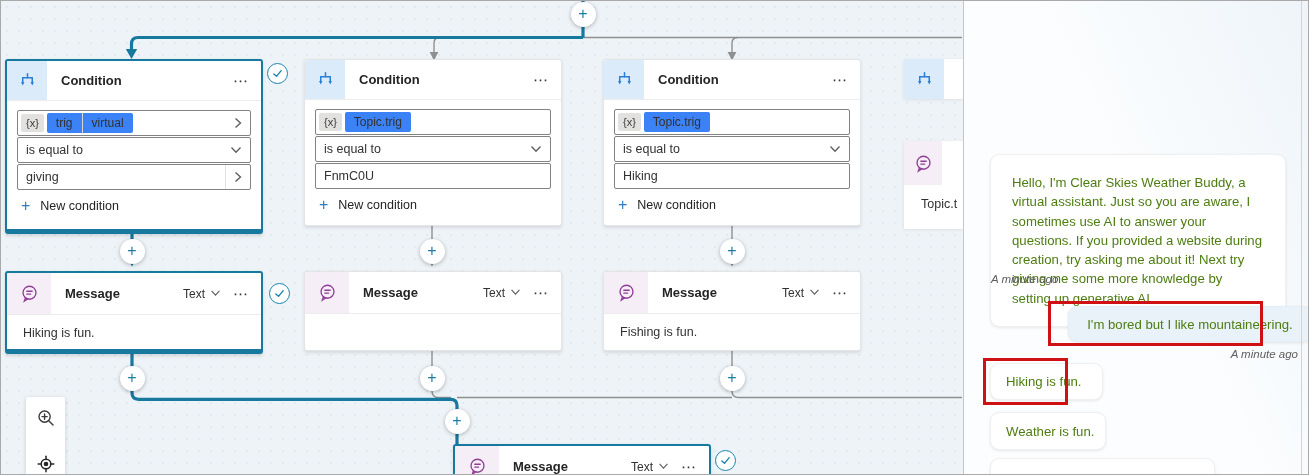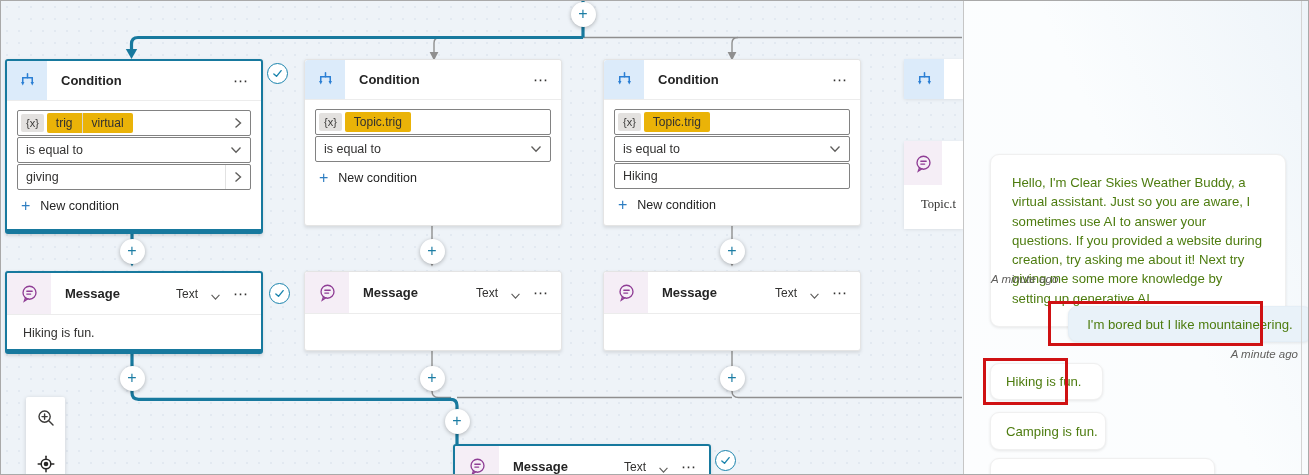--- a/index.html
+++ b/index.html
@@ -52,54 +52,54 @@
   .msg .node-head { height:42px; }
   .icon-box {
     width:40px; height:100%; flex:0 0 auto;
     display:flex; align-items:center; justify-content:center;
   }
   .msg .icon-box { width:44px; }
   .cond-ic { background:#dcebfa; }
   .msg-ic { background:#f5eef6; }
   .node-title { font-size:13px; font-weight:bold; color:#242424; margin-left:14px; }
   .head-right { margin-left:auto; display:flex; align-items:center; gap:12px; padding-right:12px; }
-  .type-dd { display:flex; align-items:flex-end; gap:12px; font-size:12px; color:#323130; cursor:pointer; }
+  .type-dd { display:flex; align-items:center; gap:5px; font-size:12px; color:#323130; cursor:pointer; }
   .more { font-size:15px; color:#323130; letter-spacing:1px; cursor:pointer; line-height:1; }
 
   .cond-body { padding:9px 10px 0 10px; }
   .field {
     height:26px; border:1px solid #828282; border-radius:2px; background:#fff;
     display:flex; align-items:center; padding:0 8px; margin-bottom:1px;
     font-size:12.5px; color:#323130;
   }
   .var-field { padding-left:3px; }
   .tok {
     background:#e3e1df; border-radius:2px; font-size:11px; padding:3px 5px;
     margin-right:3px; color:#3b3a39;
   }
-  .chips { display:flex; align-items:flex-end; background:#eab308; border-radius:2px; overflow:hidden; }
+  .chips { display:flex; align-items:flex-end; background:#3b82f6; border-radius:2px; overflow:hidden; }
   .chip { padding:3px 9px; font-size:12px; color:#323130; }
   .chip + .chip { border-left:1px solid #d8d6d4; }
   .f-spacer { flex:1; }
   .f-chev { display:flex; align-items:center; padding-left:8px; }
   .f-chev.sep { border-left:1px solid #e2e2e2; height:100%; }
   .new-cond {
     display:flex; align-items:center; gap:10px; margin:8px 0 12px 4px;
     background:none; border:none; cursor:pointer;
     font-family:"Liberation Sans", sans-serif; font-size:12.5px; color:#242424;
   }
   .new-cond .plus-glyph { color:#2e7ec1; font-size:16px; line-height:1; font-weight:400; }
 
   .msg-body { padding:11px 16px; font-size:12.5px; color:#323130; }
 
   
   .pnodeA { position:absolute; left:903px; top:58px; width:59px; height:40px;
     background:#fff; box-shadow:0 1.2px 3.6px rgba(0,0,0,.1); z-index:4; display:flex; }
   .pnodeB { position:absolute; left:903px; top:140px; width:59px; height:88px;
-    background:#fff; box-shadow:0 1.2px 3.6px rgba(0,0,0,.1); z-index:4;font-family:Liberation Serif, serif; }
+    background:#fff; box-shadow:0 1.2px 3.6px rgba(0,0,0,.1); z-index:4; }
   .pnodeB .phead { height:44px; display:flex; }
   .pnodeB .picon { width:38px; height:44px; background:#f5eef6; display:flex; align-items:center; justify-content:center; }
   .pnodeB .pbody { padding:12px 0 0 17px; font-size:12.5px; color:#323130; }
 
   
   .canvas-toolbar {
     position:absolute; left:25px; top:396px; width:39px; height:90px;
     background:#fff; box-shadow:0 1px 4px rgba(0,0,0,.16); border-radius:2px; z-index:7;
     display:flex; flex-direction:column; align-items:center; padding-top:10px; gap:24px;
   }
@@ -284,20 +284,23 @@
         </div>
         <div class="field">
           <span>is equal to</span>
           <span class="f-spacer"></span>
           <span class="f-chev">
             <svg width="12" height="8" viewBox="0 0 12 8">
                 <polyline points="1.5,1.5 6,6.2 10.5,1.5" fill="none" stroke="#5f5e5c" stroke-width="1.3"></polyline>
               </svg>
           </span>
         </div>
+        <div class="field">
+          <span>FnmC0U</span>
+        </div>
         <button class="new-cond">
           <span class="plus-glyph">+</span>
           <span>New condition</span>
         </button>
       </div>
     </div>
 
     <div class="node cond" style="left:602px; top:58px; width:258px; height:167px;">
       <div class="node-head">
         <div class="icon-box cond-ic">
@@ -446,20 +449,21 @@
         <span class="head-right">
           <span class="type-dd">
             <span>Text</span>
             <svg width="11" height="7" viewBox="0 0 12 8">
                 <polyline points="1.5,1 6,5.8 10.5,1" fill="none" stroke="#5f5e5c" stroke-width="1.3"></polyline>
               </svg>
           </span>
           <span class="more">⋯</span>
         </span>
       </div>
+      <div class="msg-body">Fishing is fun.</div>
     </div>
 
     <div class="node msg selected" style="left:452px; top:443px; width:258px; height:60px;">
       <div class="node-head">
         <div class="icon-box msg-ic">
           <svg width="21" height="21" viewBox="0 0 22 22">
               <g stroke="#8f3d95" stroke-width="1.4" fill="none" stroke-linecap="round">
                 <circle cx="11" cy="10.2" r="6.8"></circle>
                 <path d="M6.7,15.8 L5.6,19 L9.4,16.5"></path>
                 <path d="M8.2,8.6 H13.8"></path>
@@ -516,21 +520,21 @@
     </div>
     <div class="redbox redbox-user"></div>
     <div class="time time2">A minute ago</div>
 
     <div class="bubble reply1">
       <span>Hiking is fun.</span>
     </div>
     <div class="redbox redbox-reply"></div>
 
     <div class="bubble reply2">
-      <span>Camping is fun.</span>
+      <span>Weather is fun.</span>
     </div>
 
     <div class="bubble partial-bubble"></div>
 
     <div class="chat-scroll"></div>
   </div>
 
 </div>
 
 </body></html>

